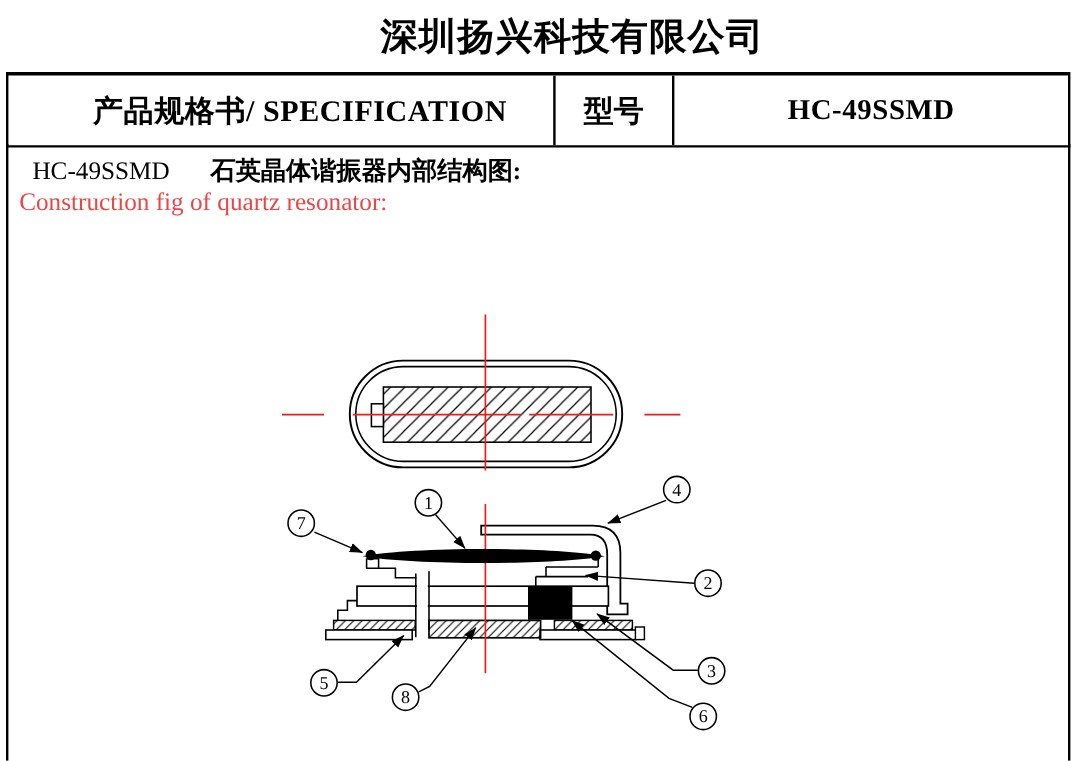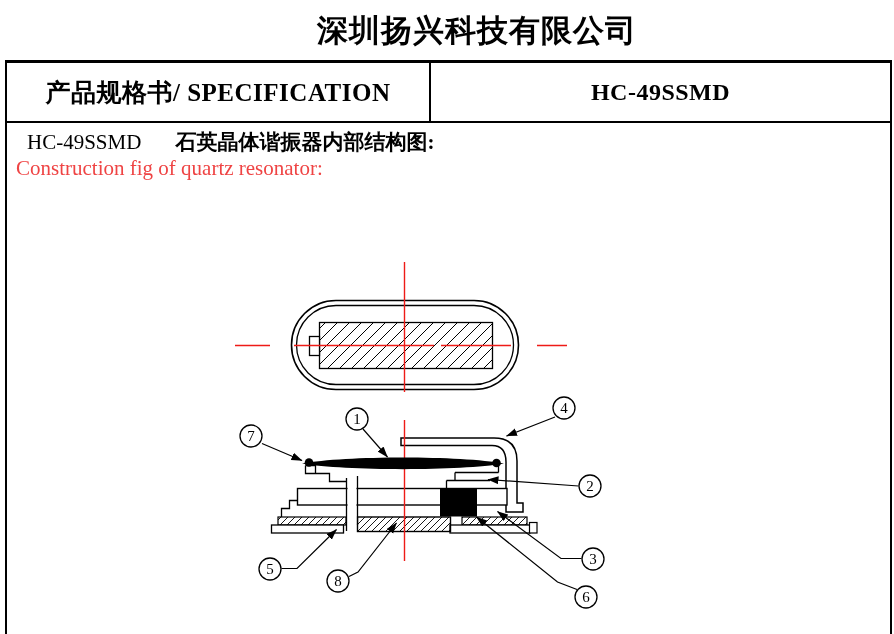--- a/index.html
+++ b/index.html
@@ -12,21 +12,21 @@
     font-size:31px;font-weight:bold;color:#000;letter-spacing:1px;padding-left:30px;
   }
   .spec-table{
     position:absolute;left:5px;top:60px;width:883px;height:58px;
     border-top:3px solid #000;border-bottom:2px solid #000;
     border-left:2px solid #000;border-right:2px solid #000;
     display:flex;align-items:stretch;
   }
   .spec-cell{display:flex;align-items:center;justify-content:center;
     font-weight:bold;color:#000;}
-  .cell-spec{width:422px;border-right:2px solid #000;font-size:25px;letter-spacing:0.5px;}
+  .cell-spec{width:422px;border-right:2px solid #000;font-size:25px;letter-spacing:0.5px;margin-left:32px;}
   .cell-model-label{width:97px;border-right:2px solid #000;font-size:25px;}
   .cell-model-value{flex:1;font-size:24px;letter-spacing:0.5px;}
   .content-box{
     position:absolute;left:5px;top:120px;width:883px;height:514px;
     border-left:2px solid #000;border-right:2px solid #000;
   }
   .heading-line1{
     position:absolute;left:27px;top:128px;font-size:21px;color:#000;white-space:nowrap;
   }
   .heading-line1 .model{font-weight:normal;}
@@ -39,20 +39,21 @@
     font-size:15px;fill:#000;
   }
 </style>
 </head>
 <body>
 
 <div class="page-title">深圳扬兴科技有限公司</div>
 
 <div class="spec-table">
   <div class="spec-cell cell-spec">产品规格书/ SPECIFICATION</div>
+  <div class="spec-cell cell-model-label">型号</div>
   <div class="spec-cell cell-model-value">HC-49SSMD</div>
 </div>
 
 <div class="content-box"></div>
 
 <div class="heading-line1">
   <span class="model">HC-49SSMD</span><span class="cn">石英晶体谐振器内部结构图:</span>
 </div>
 <div class="heading-line2">Construction fig of quartz resonator:</div>
 

